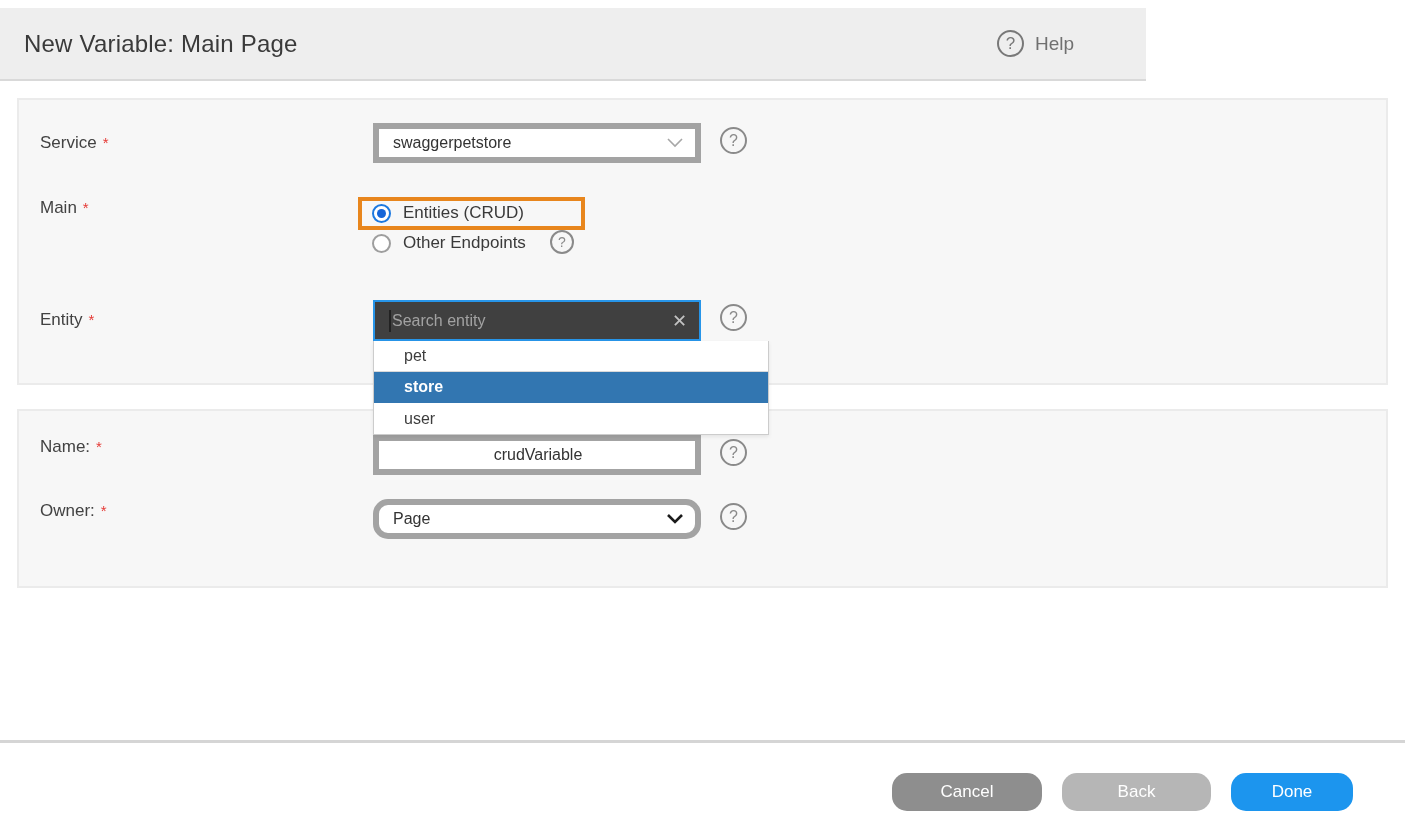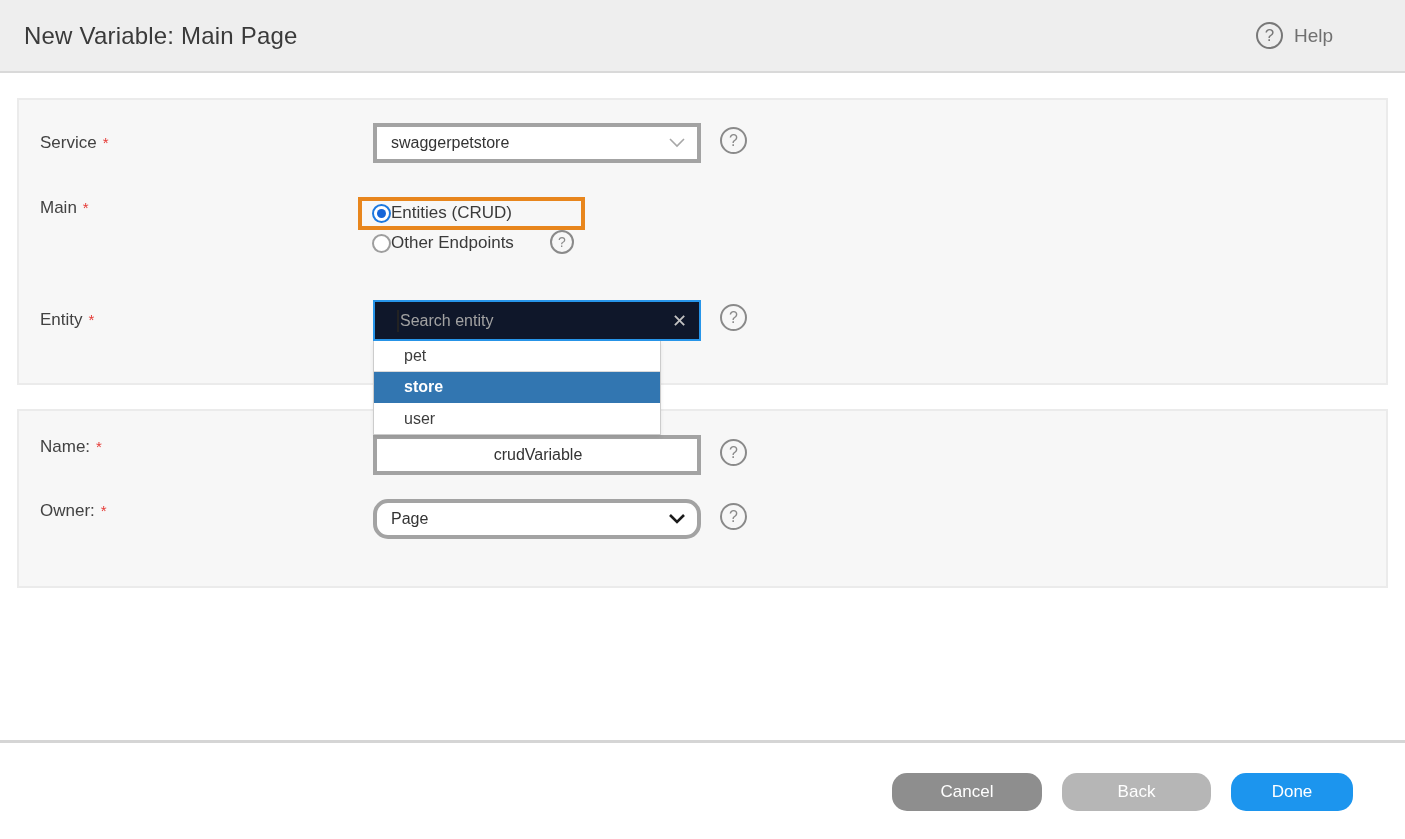--- a/index.html
+++ b/index.html
@@ -7,21 +7,21 @@
   body {
     font-family: "Liberation Sans", "DejaVu Sans", sans-serif;
     background: #ffffff;
     position: relative;
     overflow: hidden;
   }
   .page { position: absolute; inset: 0; width: 1405px; height: 839px; }
 
   
   .header {
-    position: absolute; left: 0; top: 0; width: 1405px; height: 73px;
+    position: absolute; left: 0; top: 8px; width: 1146px; height: 73px;
     background: #eeeeee; border-bottom: 2px solid #d9d9d9;
     display: flex; align-items: center; justify-content: space-between;
     padding: 0 72px 0 24px;
   }
   .header-title { font-size: 24px; color: #3a3a3a; letter-spacing: 0.2px; }
   .help-btn { display: flex; align-items: center; gap: 11px; cursor: pointer; }
   .help-circle {
     width: 27px; height: 27px; border: 2px solid #787878; border-radius: 50%;
     color: #787878; font-size: 17px; display: flex; align-items: center;
     justify-content: center; font-weight: 400;
@@ -36,67 +36,67 @@
   .panel-1 { top: 98px; height: 287px; }
   .panel-2 { top: 409px; height: 179px; }
 
   .field-label {
     position: absolute; left: 40px; font-size: 17px; color: #424242;
   }
   .req { color: #e53935; margin-left: 6px; font-size: 15px; }
 
   .control {
     position: absolute; left: 373px; width: 328px; height: 40px;
-    background: #ffffff; border: 4px solid #a3a3a3;
+    background: #ffffff; border: 6px solid #a3a3a3;
     display: flex; align-items: center; padding: 0 12px 0 14px;
     font-size: 16px; color: #333333;
   }
   .control .val { flex: 1; }
   .chev-light { color: #a7a7a7; }
   .chev-dark  { color: #1b1b1b; }
 
   .q-icon {
     position: absolute; left: 720px; width: 27px; height: 27px;
     border: 2px solid #8a8a8a; border-radius: 50%; color: #8a8a8a;
     font-size: 16px; display: flex; align-items: center; justify-content: center;
     background: transparent; cursor: pointer;
   }
   .q-icon.small { width: 24px; height: 24px; font-size: 14px; border-width: 2px; }
 
   
-  .radio-row { position: absolute; display: flex; align-items: center; cursor: pointer; }
+  .radio-row { position: absolute; display: flex; align-items: center; gap: 12px; cursor: pointer; }
   .radio {
     width: 19px; height: 19px; border-radius: 50%; background: #ffffff;
     border: 2px solid #9e9e9e; position: relative; flex: 0 0 auto;
   }
   .radio.checked { border-color: #1c79e0; }
   .radio.checked::after {
     content: ""; position: absolute; left: 3px; top: 3px; width: 9px; height: 9px;
     border-radius: 50%; background: #1565d8;
   }
   .radio-label { font-size: 17px; color: #3a3a3a; }
 
   .annot-box {
     position: absolute; left: 358px; top: 197px; width: 227px; height: 33px;
     border: 4px solid #e8861d; pointer-events: none; z-index: 5;
   }
 
   
   .search-box {
     position: absolute; left: 373px; top: 300px; width: 328px; height: 41px;
-    background: #0f172a; border: 2px solid #2795e9;
-    display: flex; align-items: center; padding: 0 12px 0 22px; z-index: 6;
+    background: #404040; border: 2px solid #2795e9;
+    display: flex; align-items: center; padding: 0 12px 0 14px; z-index: 6;
   }
   .caret { width: 2px; height: 22px; background: #222222; margin-right: 1px; }
   .placeholder { flex: 1; font-size: 16px; color: #a2a2a2; }
   .clear-x { color: #c2c2c2; font-size: 18px; cursor: pointer; }
 
   
   .dropdown {
-    position: absolute; left: 373px; top: 341px; width: 288px;
+    position: absolute; left: 373px; top: 341px; width: 396px;
     background: #ffffff; border: 1px solid #cccccc; border-top: none;
     z-index: 10; box-shadow: 0 2px 4px rgba(0,0,0,0.08);
   }
   .dd-item {
     height: 31px; display: flex; align-items: center; padding-left: 30px;
     font-size: 16px; color: #3d3d3d; border-bottom: 1px solid #d9d9d9;
     background: #ffffff; cursor: pointer;
   }
   .dd-item:last-child { border-bottom: none; }
   .dd-item.selected { background: #3276b1; color: #ffffff; font-weight: bold; border-bottom-color: #3276b1; }

